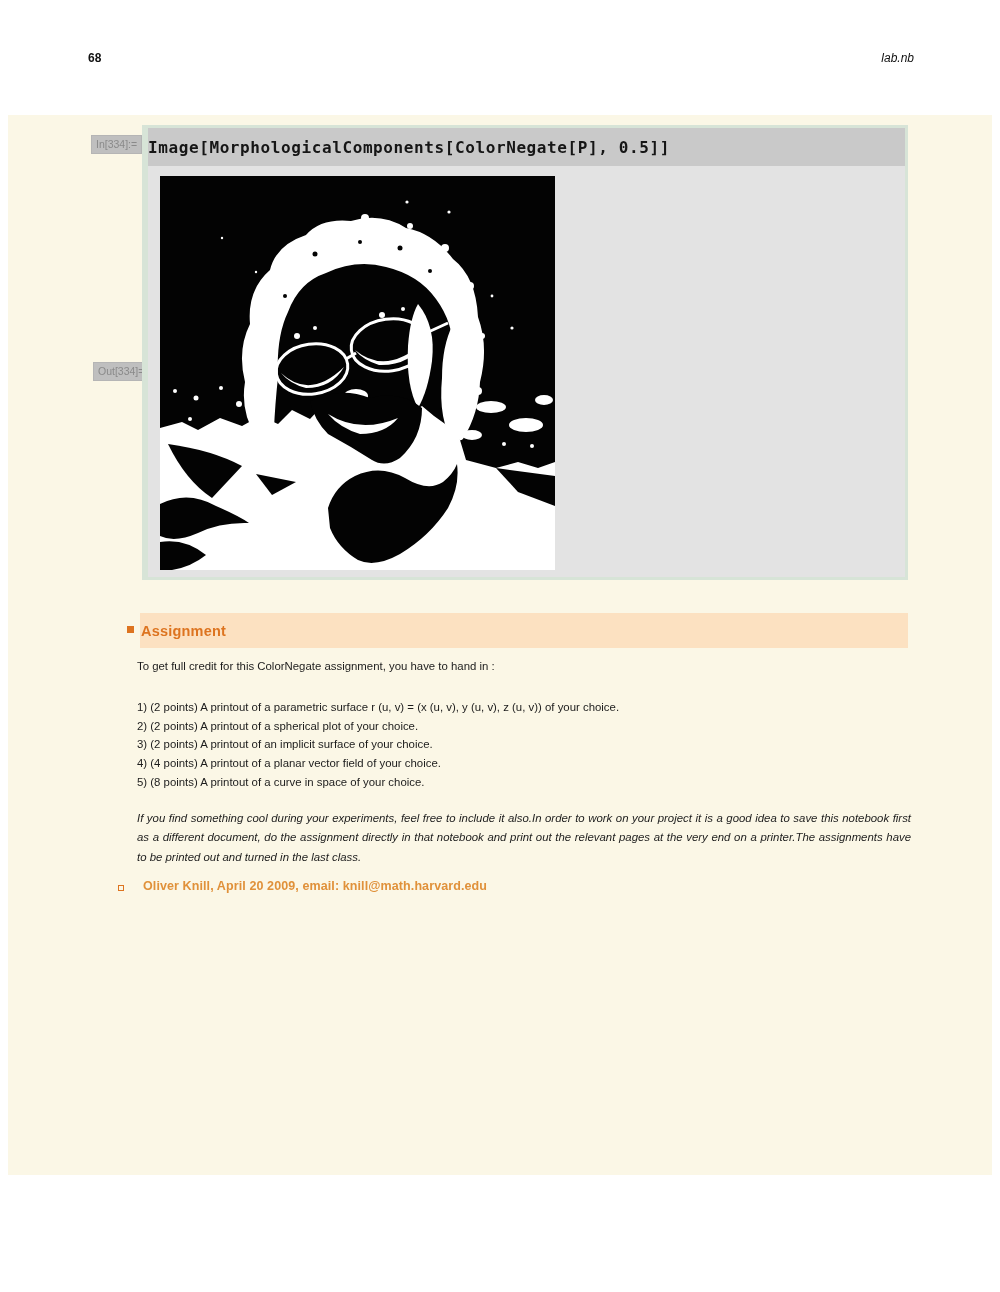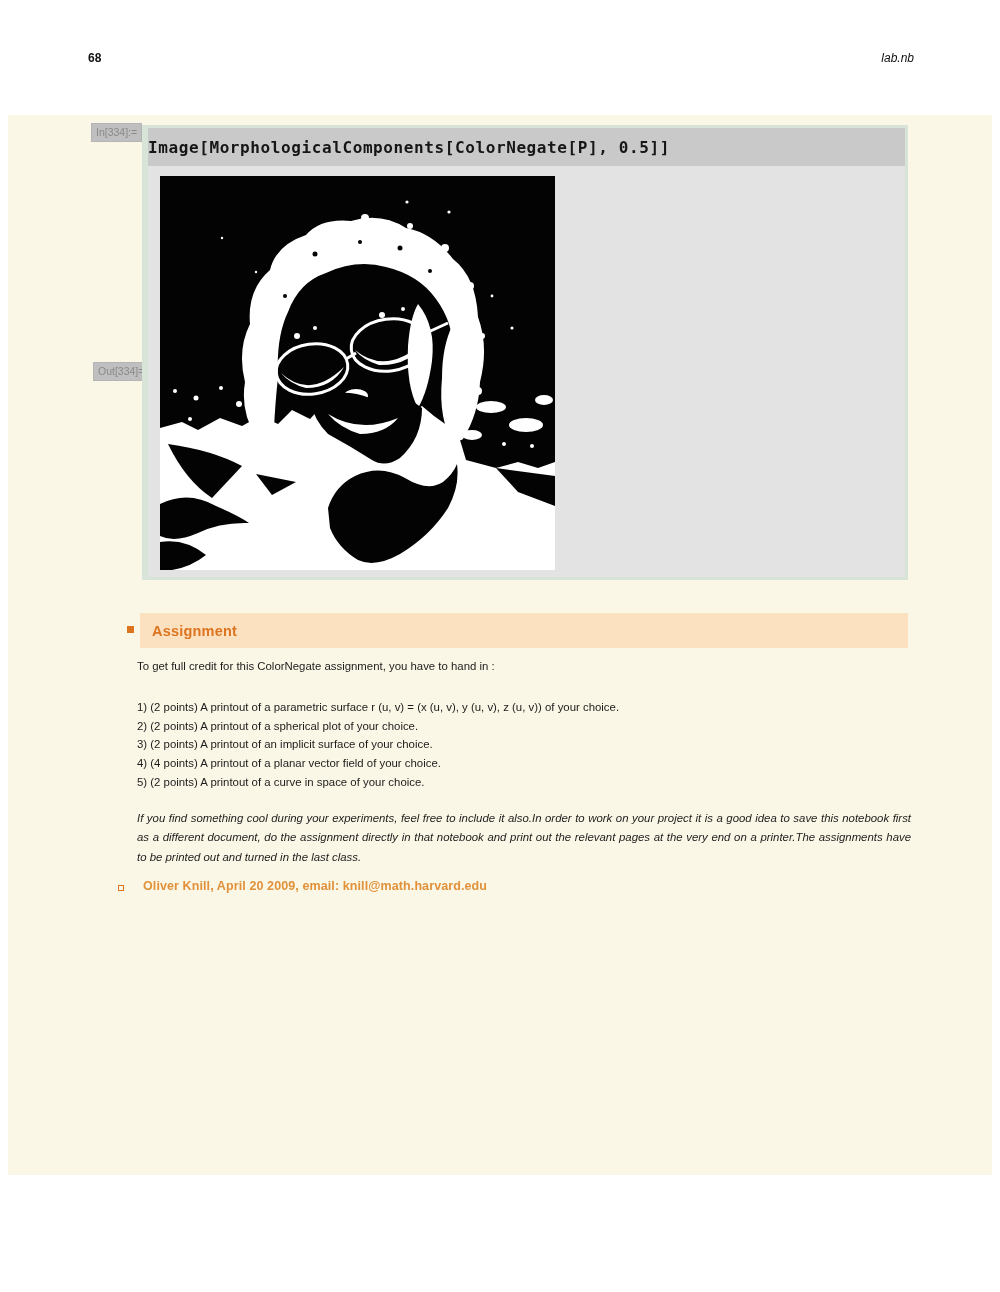--- a/index.html
+++ b/index.html
@@ -19,21 +19,21 @@
   .content {
     position:absolute; left:8px; top:115px; width:984px; height:1060px;
     background:var(--content-bg, #fbf7e6);
   }
   .cell-label {
     position:absolute;
     background:var(--label-bg, #bfbfbf); color:var(--label-text, #8a8a8a);
     font-size:10.5px; padding:2px 4px 3px 4px; line-height:12px;
     border:1px solid #b5b5b5;
   }
-  .in-label { left:83px; top:8px; }
+  .in-label { left:83px; top:20px; }
   .out-label { left:85px; top:247px; }
   .cell-group {
     position:absolute; left:134px; top:10px; width:766px; height:455px;
     border:3px solid var(--cell-border, #d7e4d7);
     border-left-width:6px;
     background:var(--cell-border, #d7e4d7);
   }
   .input-band {
     width:100%; height:38px; background:var(--input-bg, #c9c9c9);
     display:flex; align-items:center; 
@@ -54,21 +54,21 @@
   .section-bullet {
     position:absolute; left:119px; top:511px; width:7px; height:7px;
     background:var(--accent-orange, #dd7420);
   }
   .section-band {
     position:absolute; left:132px; top:498px; width:768px; height:35px;
     background:var(--section-band, #fce1c1);
     display:flex; align-items:center;
   }
   .section-title {
-    padding-left:12px; font-size:14.5px; font-weight:bold;
+    padding-left:1px; font-size:14.5px; font-weight:bold;
     color:var(--accent-orange, #dd7420); letter-spacing:0.2px;
   }
   .bodytext {
     position:absolute; left:129px; width:774px;
     font-size:11.4px; color:#1c1c1c;
   }
   .intro { top:545px; }
   .items { top:583px; }
   .items .item { line-height:18.7px; white-space:nowrap; }
   .note { top:694px; line-height:19.4px; text-align:justify;font-style:italic; }
@@ -201,21 +201,21 @@
       <span class="section-title">Assignment</span>
     </div>
 
     <div class="bodytext intro">To get full credit for this ColorNegate assignment, you have to hand in :</div>
 
     <div class="bodytext items">
       <div class="item">1) (2 points) A printout of a parametric surface r (u, v) = (x (u, v), y (u, v), z (u, v)) of your choice.</div>
       <div class="item">2) (2 points) A printout of a spherical plot of your choice.</div>
       <div class="item">3) (2 points) A printout of an implicit surface of your choice.</div>
       <div class="item">4) (4 points) A printout of a planar vector field of your choice.</div>
-      <div class="item">5) (2 points) A printout of a curve in space of your choice.</div>
+      <div class="item">5) (8 points) A printout of a curve in space of your choice.</div>
     </div>
 
     <div class="bodytext note">If you find something cool during your experiments, feel free to include it also.In order to work on your project it is a good idea to save this notebook first as a different document, do the assignment directly in that notebook and print out the relevant pages at the very end on a printer.The assignments have to be printed out and turned in the last class.</div>
 
     <div class="footer-bullet"></div>
     <div class="footer-line">Oliver Knill, April 20 2009, email: knill@math.harvard.edu</div>
 
   </div>
 </div>
 

